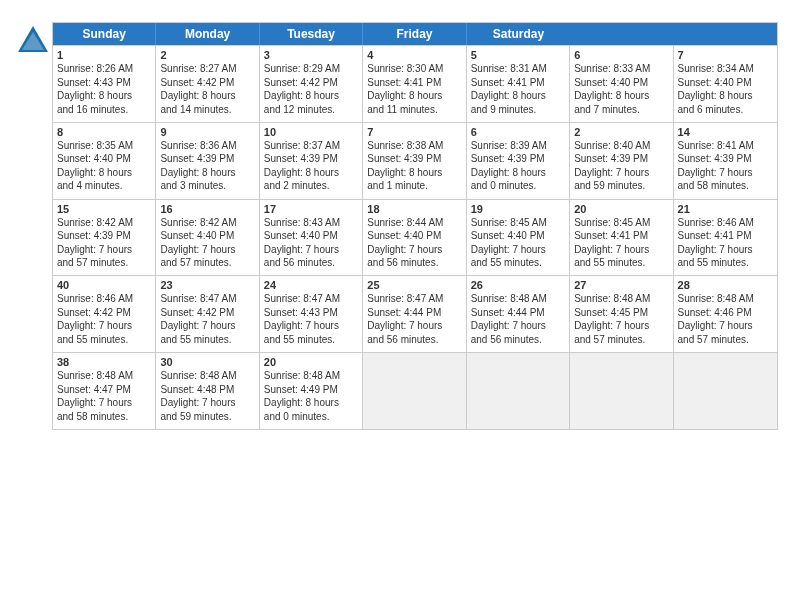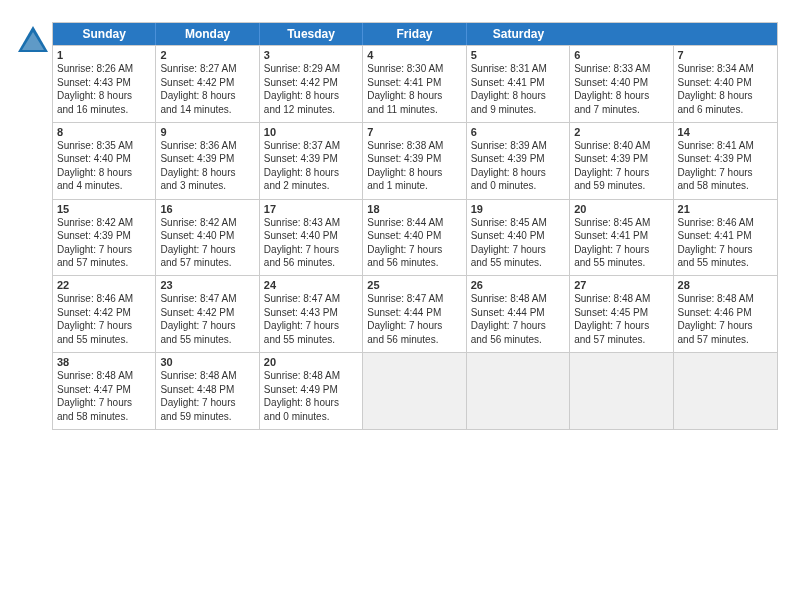--- a/index.html
+++ b/index.html
@@ -287,21 +287,21 @@
           <div class="cal-cell">
             <span class="day-num">21</span>
             <div class="cell-content" style="white-space: pre-line;">Sunrise: 8:46 AM
 Sunset: 4:41 PM
 Daylight: 7 hours
 and 55 minutes.</div>
           </div>
         </div>
         <div class="cal-row">
           <div class="cal-cell">
-            <span class="day-num">22</span>
+            <span class="day-num">40</span>
             <div class="cell-content" style="white-space: pre-line;">Sunrise: 8:46 AM
 Sunset: 4:42 PM
 Daylight: 7 hours
 and 55 minutes.</div>
           </div>
           <div class="cal-cell">
             <span class="day-num">23</span>
             <div class="cell-content" style="white-space: pre-line;">Sunrise: 8:47 AM
 Sunset: 4:42 PM
 Daylight: 7 hours

